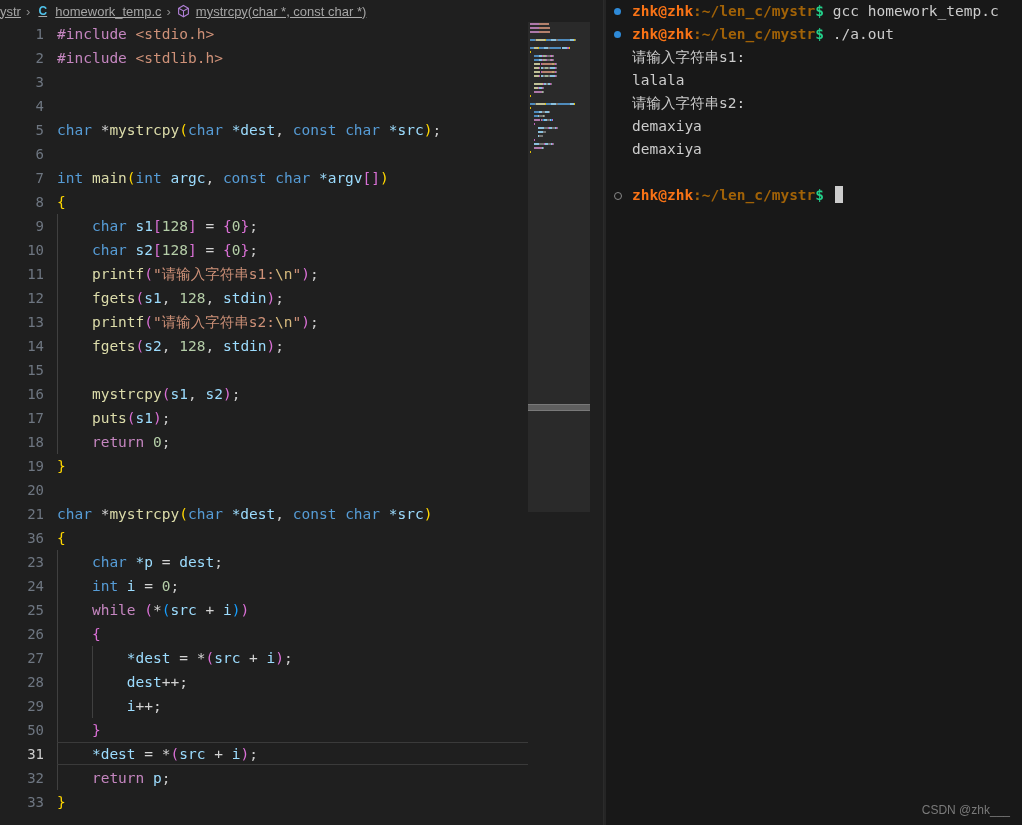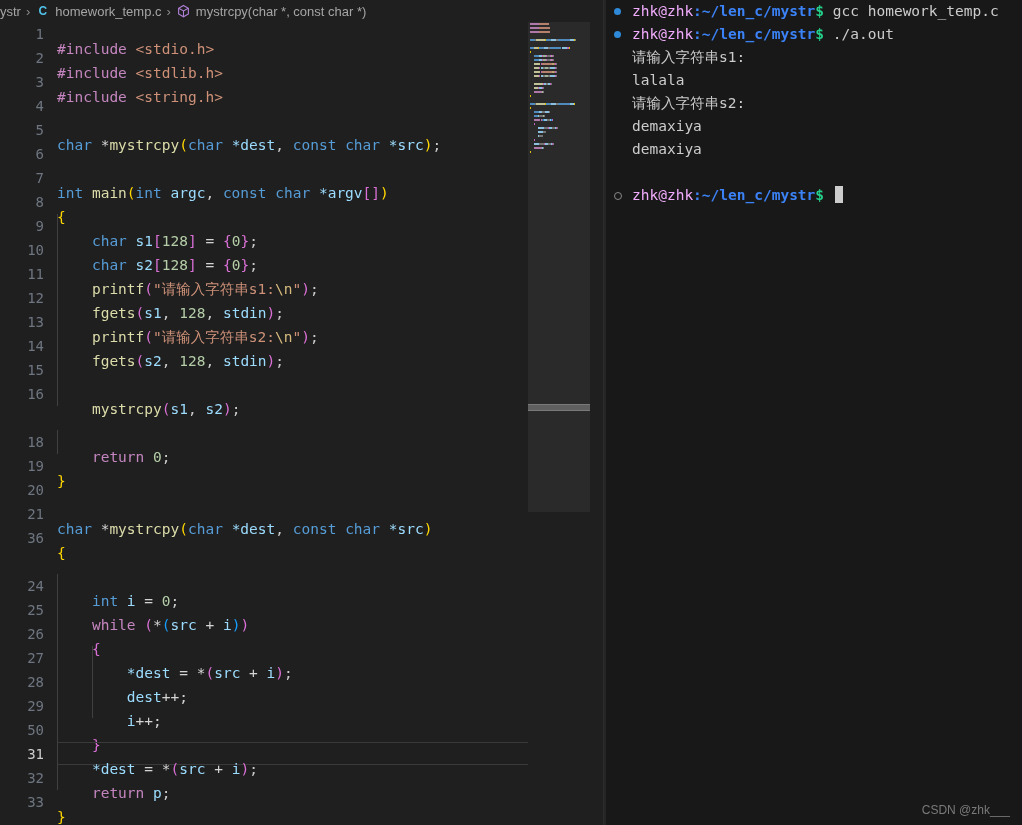--- a/index.html
+++ b/index.html
@@ -29,21 +29,21 @@
     color: #a9a9a9;
     white-space: nowrap;
     overflow: hidden;
     padding-left: 0px;
   }
   .crumb-text { color: #a5a5a5; }
   .crumb-sep {
     color: #8a8a8a; font-size: 13px;
     margin: 0 5px; display: inline-block;
   }
-  .crumb-item { display: flex; align-items: flex-end; }
+  .crumb-item { display: flex; align-items: flex-end; text-decoration: underline; }
   .c-icon {
     display: inline-flex; align-items: center; justify-content: center;
     width: 15px; height: 15px; margin-right: 5px;
     color: #4fc1e9; font-weight: bold; font-size: 12px;
     font-family: "Liberation Sans", sans-serif;
   }
   .cube-icon { display: inline-flex; margin-right: 5px; align-items:center; }
 
   
   #code-area {
@@ -61,21 +61,20 @@
   }
   .ln {
     position: absolute; left: 0; top: 0;
     width: 44px; text-align: right;
     color: #6e7681; font-size: 14px;
     font-family: "DejaVu Sans Mono", monospace;
   }
   .code-text {
     position: absolute; left: 57px; top: 0;
     white-space: pre;
-    margin-top: 15px;
   }
   .code-line.active .ln { color: #cccccc; }
   .active-line-box {
     position: absolute; left: 57px; top: 0;
     width: 471px; height: 23px;
     border-top: 1px solid #3a3a3a;
     border-bottom: 1px solid #3a3a3a;
     box-sizing: border-box;
     pointer-events: none;
   }
@@ -145,22 +144,22 @@
     color: #cccccc;
     white-space: pre;
     padding-left: 28px;
   }
   .term-marker {
     position: absolute; left: 10px; top: 8px;
     width: 7px; height: 7px; border-radius: 50%;
   }
   .m-success { background: #2e8ad8; }
   .m-idle { background: transparent; border: 1px solid #888888; width:6px; height:6px;}
-  .tp-user { color: #f0abfc; font-weight: normal; }
-  .tp-path { color: #3b82f6; font-weight: bold; }
+  .tp-user { color: #f97316; font-weight: bold; }
+  .tp-path { color: #a16207; font-weight: bold; }
   .tp-dollar { color: #23d18b; font-weight: bold; }
   .tp-cmd { color: #cccccc; }
   .t-out { color: #cccccc; }
   .cursor-block {
     display: inline-block;
     width: 8px; height: 17px;
     background: #cccccc;
     vertical-align: -3px;
     margin-left: 2px;
   }
@@ -202,39 +201,41 @@
               <path d="M2.9 4.6 8 7.4l5.1-2.8M8 7.5v6" fill="none" stroke="#b180d7" stroke-width="1.1"></path>
             </svg>
           </span>
           <span class="crumb-text">mystrcpy(char *, const char *)</span>
         </span>
       </div>
 
     <div id="code-area">
         <div class="code-line" style="top: 0px; position: absolute; left: 0px; width: 604px;"><span class="ln">1</span><span class="code-text"><span class="t-pp">#include </span><span class="t-str">&lt;stdio.h&gt;</span></span></div>
         <div class="code-line" style="top: 24px; position: absolute; left: 0px; width: 604px;"><span class="ln">2</span><span class="code-text"><span class="t-pp">#include </span><span class="t-str">&lt;stdlib.h&gt;</span></span></div>
-        <div class="code-line" style="top: 48px; position: absolute; left: 0px; width: 604px;"><span class="ln">3</span><span class="code-text"><span class="t-pp">#include </span><span class="t-str">&lt;string.h&gt;</span></span></div>
+        <div class="code-line" style="top: 48px; position: absolute; left: 0px; width: 604px;"><span class="ln">3</span></div>
         <div class="code-line" style="top: 72px; position: absolute; left: 0px; width: 604px;"><span class="ln">4</span><span class="code-text"></span></div>
         <div class="code-line" style="top: 96px; position: absolute; left: 0px; width: 604px;"><span class="ln">5</span><span class="code-text"><span class="t-type">char </span><span class="t-op">*</span><span class="t-fn">mystrcpy</span><span class="t-b1">(</span><span class="t-type">char </span><span class="t-var">*dest</span><span class="t-plain">, </span><span class="t-type">const char </span><span class="t-var">*src</span><span class="t-b1">)</span><span class="t-plain">;</span></span></div>
         <div class="code-line" style="top: 120px; position: absolute; left: 0px; width: 604px;"><span class="ln">6</span><span class="code-text"></span></div>
         <div class="code-line" style="top: 144px; position: absolute; left: 0px; width: 604px;"><span class="ln">7</span><span class="code-text"><span class="t-type">int </span><span class="t-fn">main</span><span class="t-b1">(</span><span class="t-type">int </span><span class="t-var">argc</span><span class="t-plain">, </span><span class="t-type">const char </span><span class="t-var">*argv</span><span class="t-b2">[</span><span class="t-b2">]</span><span class="t-b1">)</span></span></div>
         <div class="code-line" style="top: 168px; position: absolute; left: 0px; width: 604px;"><span class="ln">8</span><span class="code-text"><span class="t-b1">{</span></span></div>
         <div class="code-line" style="top: 192px; position: absolute; left: 0px; width: 604px;"><span class="ln">9</span><span class="iguide" style="left: 57px;"></span><span class="code-text"><span class="t-plain">    </span><span class="t-type">char </span><span class="t-var">s1</span><span class="t-b2">[</span><span class="t-num">128</span><span class="t-b2">]</span><span class="t-op"> = </span><span class="t-b2">{</span><span class="t-num">0</span><span class="t-b2">}</span><span class="t-plain">;</span></span></div>
         <div class="code-line" style="top: 216px; position: absolute; left: 0px; width: 604px;"><span class="ln">10</span><span class="iguide" style="left: 57px;"></span><span class="code-text"><span class="t-plain">    </span><span class="t-type">char </span><span class="t-var">s2</span><span class="t-b2">[</span><span class="t-num">128</span><span class="t-b2">]</span><span class="t-op"> = </span><span class="t-b2">{</span><span class="t-num">0</span><span class="t-b2">}</span><span class="t-plain">;</span></span></div>
         <div class="code-line" style="top: 240px; position: absolute; left: 0px; width: 604px;"><span class="ln">11</span><span class="iguide" style="left: 57px;"></span><span class="code-text"><span class="t-plain">    </span><span class="t-fn">printf</span><span class="t-b2">(</span><span class="t-str">"请输入字符串s1:</span><span class="t-esc">\n</span><span class="t-str">"</span><span class="t-b2">)</span><span class="t-plain">;</span></span></div>
         <div class="code-line" style="top: 264px; position: absolute; left: 0px; width: 604px;"><span class="ln">12</span><span class="iguide" style="left: 57px;"></span><span class="code-text"><span class="t-plain">    </span><span class="t-fn">fgets</span><span class="t-b2">(</span><span class="t-var">s1</span><span class="t-plain">, </span><span class="t-num">128</span><span class="t-plain">, </span><span class="t-var">stdin</span><span class="t-b2">)</span><span class="t-plain">;</span></span></div>
         <div class="code-line" style="top: 288px; position: absolute; left: 0px; width: 604px;"><span class="ln">13</span><span class="iguide" style="left: 57px;"></span><span class="code-text"><span class="t-plain">    </span><span class="t-fn">printf</span><span class="t-b2">(</span><span class="t-str">"请输入字符串s2:</span><span class="t-esc">\n</span><span class="t-str">"</span><span class="t-b2">)</span><span class="t-plain">;</span></span></div>
         <div class="code-line" style="top: 312px; position: absolute; left: 0px; width: 604px;"><span class="ln">14</span><span class="iguide" style="left: 57px;"></span><span class="code-text"><span class="t-plain">    </span><span class="t-fn">fgets</span><span class="t-b2">(</span><span class="t-var">s2</span><span class="t-plain">, </span><span class="t-num">128</span><span class="t-plain">, </span><span class="t-var">stdin</span><span class="t-b2">)</span><span class="t-plain">;</span></span></div>
         <div class="code-line" style="top: 336px; position: absolute; left: 0px; width: 604px;"><span class="ln">15</span><span class="iguide" style="left: 57px;"></span><span class="code-text"></span></div>
         <div class="code-line" style="top: 360px; position: absolute; left: 0px; width: 604px;"><span class="ln">16</span><span class="iguide" style="left: 57px;"></span><span class="code-text"><span class="t-plain">    </span><span class="t-fn">mystrcpy</span><span class="t-b2">(</span><span class="t-var">s1</span><span class="t-plain">, </span><span class="t-var">s2</span><span class="t-b2">)</span><span class="t-plain">;</span></span></div>
+        <div class="code-line" style="top: 384px; position: absolute; left: 0px; width: 604px;"><span class="ln">17</span><span class="iguide" style="left: 57px;"></span><span class="code-text"><span class="t-plain">    </span><span class="t-fn">puts</span><span class="t-b2">(</span><span class="t-var">s1</span><span class="t-b2">)</span><span class="t-plain">;</span></span></div>
         <div class="code-line" style="top: 408px; position: absolute; left: 0px; width: 604px;"><span class="ln">18</span><span class="iguide" style="left: 57px;"></span><span class="code-text"><span class="t-plain">    </span><span class="t-key">return </span><span class="t-num">0</span><span class="t-plain">;</span></span></div>
         <div class="code-line" style="top: 432px; position: absolute; left: 0px; width: 604px;"><span class="ln">19</span><span class="code-text"><span class="t-b1">}</span></span></div>
         <div class="code-line" style="top: 456px; position: absolute; left: 0px; width: 604px;"><span class="ln">20</span><span class="code-text"></span></div>
         <div class="code-line" style="top: 480px; position: absolute; left: 0px; width: 604px;"><span class="ln">21</span><span class="code-text"><span class="t-type">char </span><span class="t-op">*</span><span class="t-fn">mystrcpy</span><span class="t-b1">(</span><span class="t-type">char </span><span class="t-var">*dest</span><span class="t-plain">, </span><span class="t-type">const char </span><span class="t-var">*src</span><span class="t-b1">)</span></span></div>
         <div class="code-line" style="top: 504px; position: absolute; left: 0px; width: 604px;"><span class="ln">36</span><span class="code-text"><span class="t-b1">{</span></span></div>
+        <div class="code-line" style="top: 528px; position: absolute; left: 0px; width: 604px;"><span class="ln">23</span><span class="iguide" style="left: 57px;"></span><span class="code-text"><span class="t-plain">    </span><span class="t-type">char </span><span class="t-var">*p</span><span class="t-op"> = </span><span class="t-var">dest</span><span class="t-plain">;</span></span></div>
         <div class="code-line" style="top: 552px; position: absolute; left: 0px; width: 604px;"><span class="ln">24</span><span class="iguide" style="left: 57px;"></span><span class="code-text"><span class="t-plain">    </span><span class="t-type">int </span><span class="t-var">i</span><span class="t-op"> = </span><span class="t-num">0</span><span class="t-plain">;</span></span></div>
         <div class="code-line" style="top: 576px; position: absolute; left: 0px; width: 604px;"><span class="ln">25</span><span class="iguide" style="left: 57px;"></span><span class="code-text"><span class="t-plain">    </span><span class="t-key">while </span><span class="t-b2">(</span><span class="t-op">*</span><span class="t-b3">(</span><span class="t-var">src</span><span class="t-op"> + </span><span class="t-var">i</span><span class="t-b3">)</span><span class="t-b2">)</span></span></div>
         <div class="code-line" style="top: 600px; position: absolute; left: 0px; width: 604px; text-decoration: underline;"><span class="ln">26</span><span class="iguide" style="left: 57px;"></span><span class="code-text"><span class="t-plain">    </span><span class="t-b2">{</span></span></div>
         <div class="code-line" style="top: 624px; position: absolute; left: 0px; width: 604px;"><span class="ln">27</span><span class="iguide" style="left: 57px;"></span><span class="iguide" style="left: 92px;"></span><span class="code-text"><span class="t-plain">        </span><span class="t-var">*dest</span><span class="t-op"> = </span><span class="t-op">*</span><span class="t-b2">(</span><span class="t-var">src</span><span class="t-op"> + </span><span class="t-var">i</span><span class="t-b2">)</span><span class="t-plain">;</span></span></div>
         <div class="code-line" style="top: 648px; position: absolute; left: 0px; width: 604px;"><span class="ln">28</span><span class="iguide" style="left: 57px;"></span><span class="iguide" style="left: 92px;"></span><span class="code-text"><span class="t-plain">        </span><span class="t-var">dest</span><span class="t-op">++;</span></span></div>
         <div class="code-line" style="top: 672px; position: absolute; left: 0px; width: 604px;"><span class="ln">29</span><span class="iguide" style="left: 57px;"></span><span class="iguide" style="left: 92px;"></span><span class="code-text"><span class="t-plain">        </span><span class="t-var">i</span><span class="t-op">++;</span></span></div>
         <div class="code-line" style="top: 696px; position: absolute; left: 0px; width: 604px;"><span class="ln">50</span><span class="iguide" style="left: 57px;"></span><span class="code-text"><span class="t-plain">    </span><span class="t-b2">}</span></span></div>
         <div class="code-line active" style="top: 720px; position: absolute; left: 0px; width: 604px;"><span class="ln">31</span><span class="iguide" style="left: 57px;"></span><span class="active-line-box"></span><span class="code-text"><span class="t-plain">    </span><span class="t-var">*dest</span><span class="t-op"> = </span><span class="t-op">*</span><span class="t-b2">(</span><span class="t-var">src</span><span class="t-op"> + </span><span class="t-var">i</span><span class="t-b2">)</span><span class="t-plain">;</span></span></div>
         <div class="code-line" style="top: 744px; position: absolute; left: 0px; width: 604px;"><span class="ln">32</span><span class="iguide" style="left: 57px;"></span><span class="code-text"><span class="t-plain">    </span><span class="t-key">return </span><span class="t-var">p</span><span class="t-plain">;</span></span></div>
         <div class="code-line" style="top: 768px; position: absolute; left: 0px; width: 604px;"><span class="ln">33</span><span class="code-text"><span class="t-b1">}</span></span></div>

